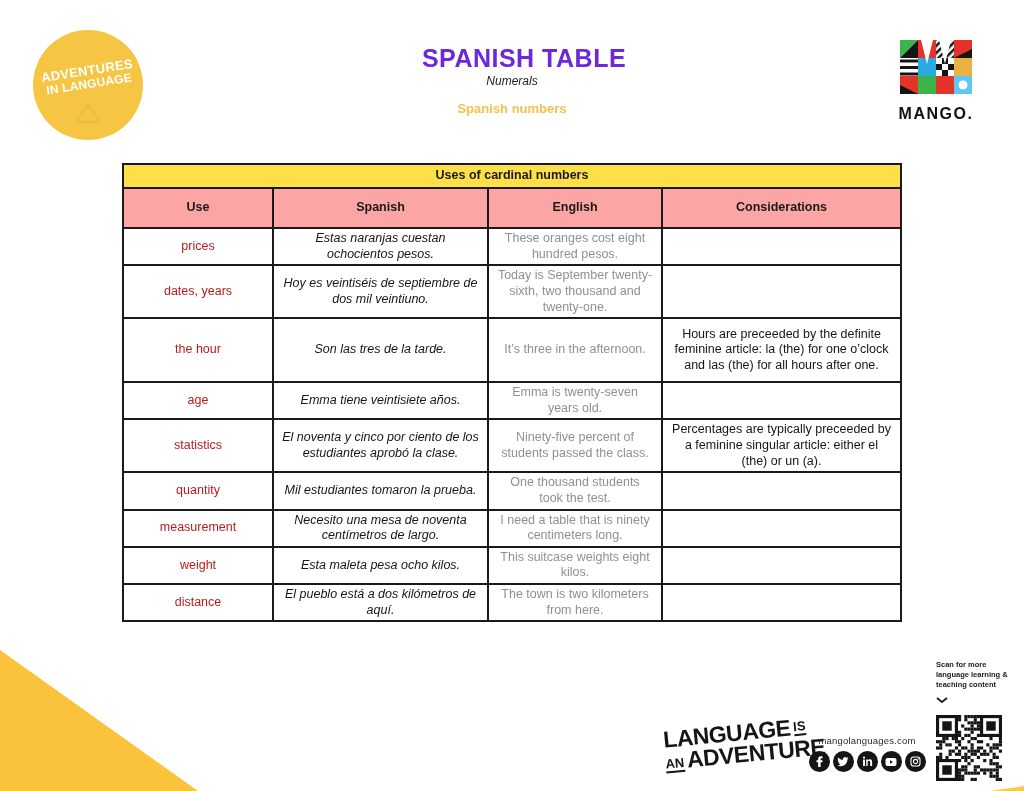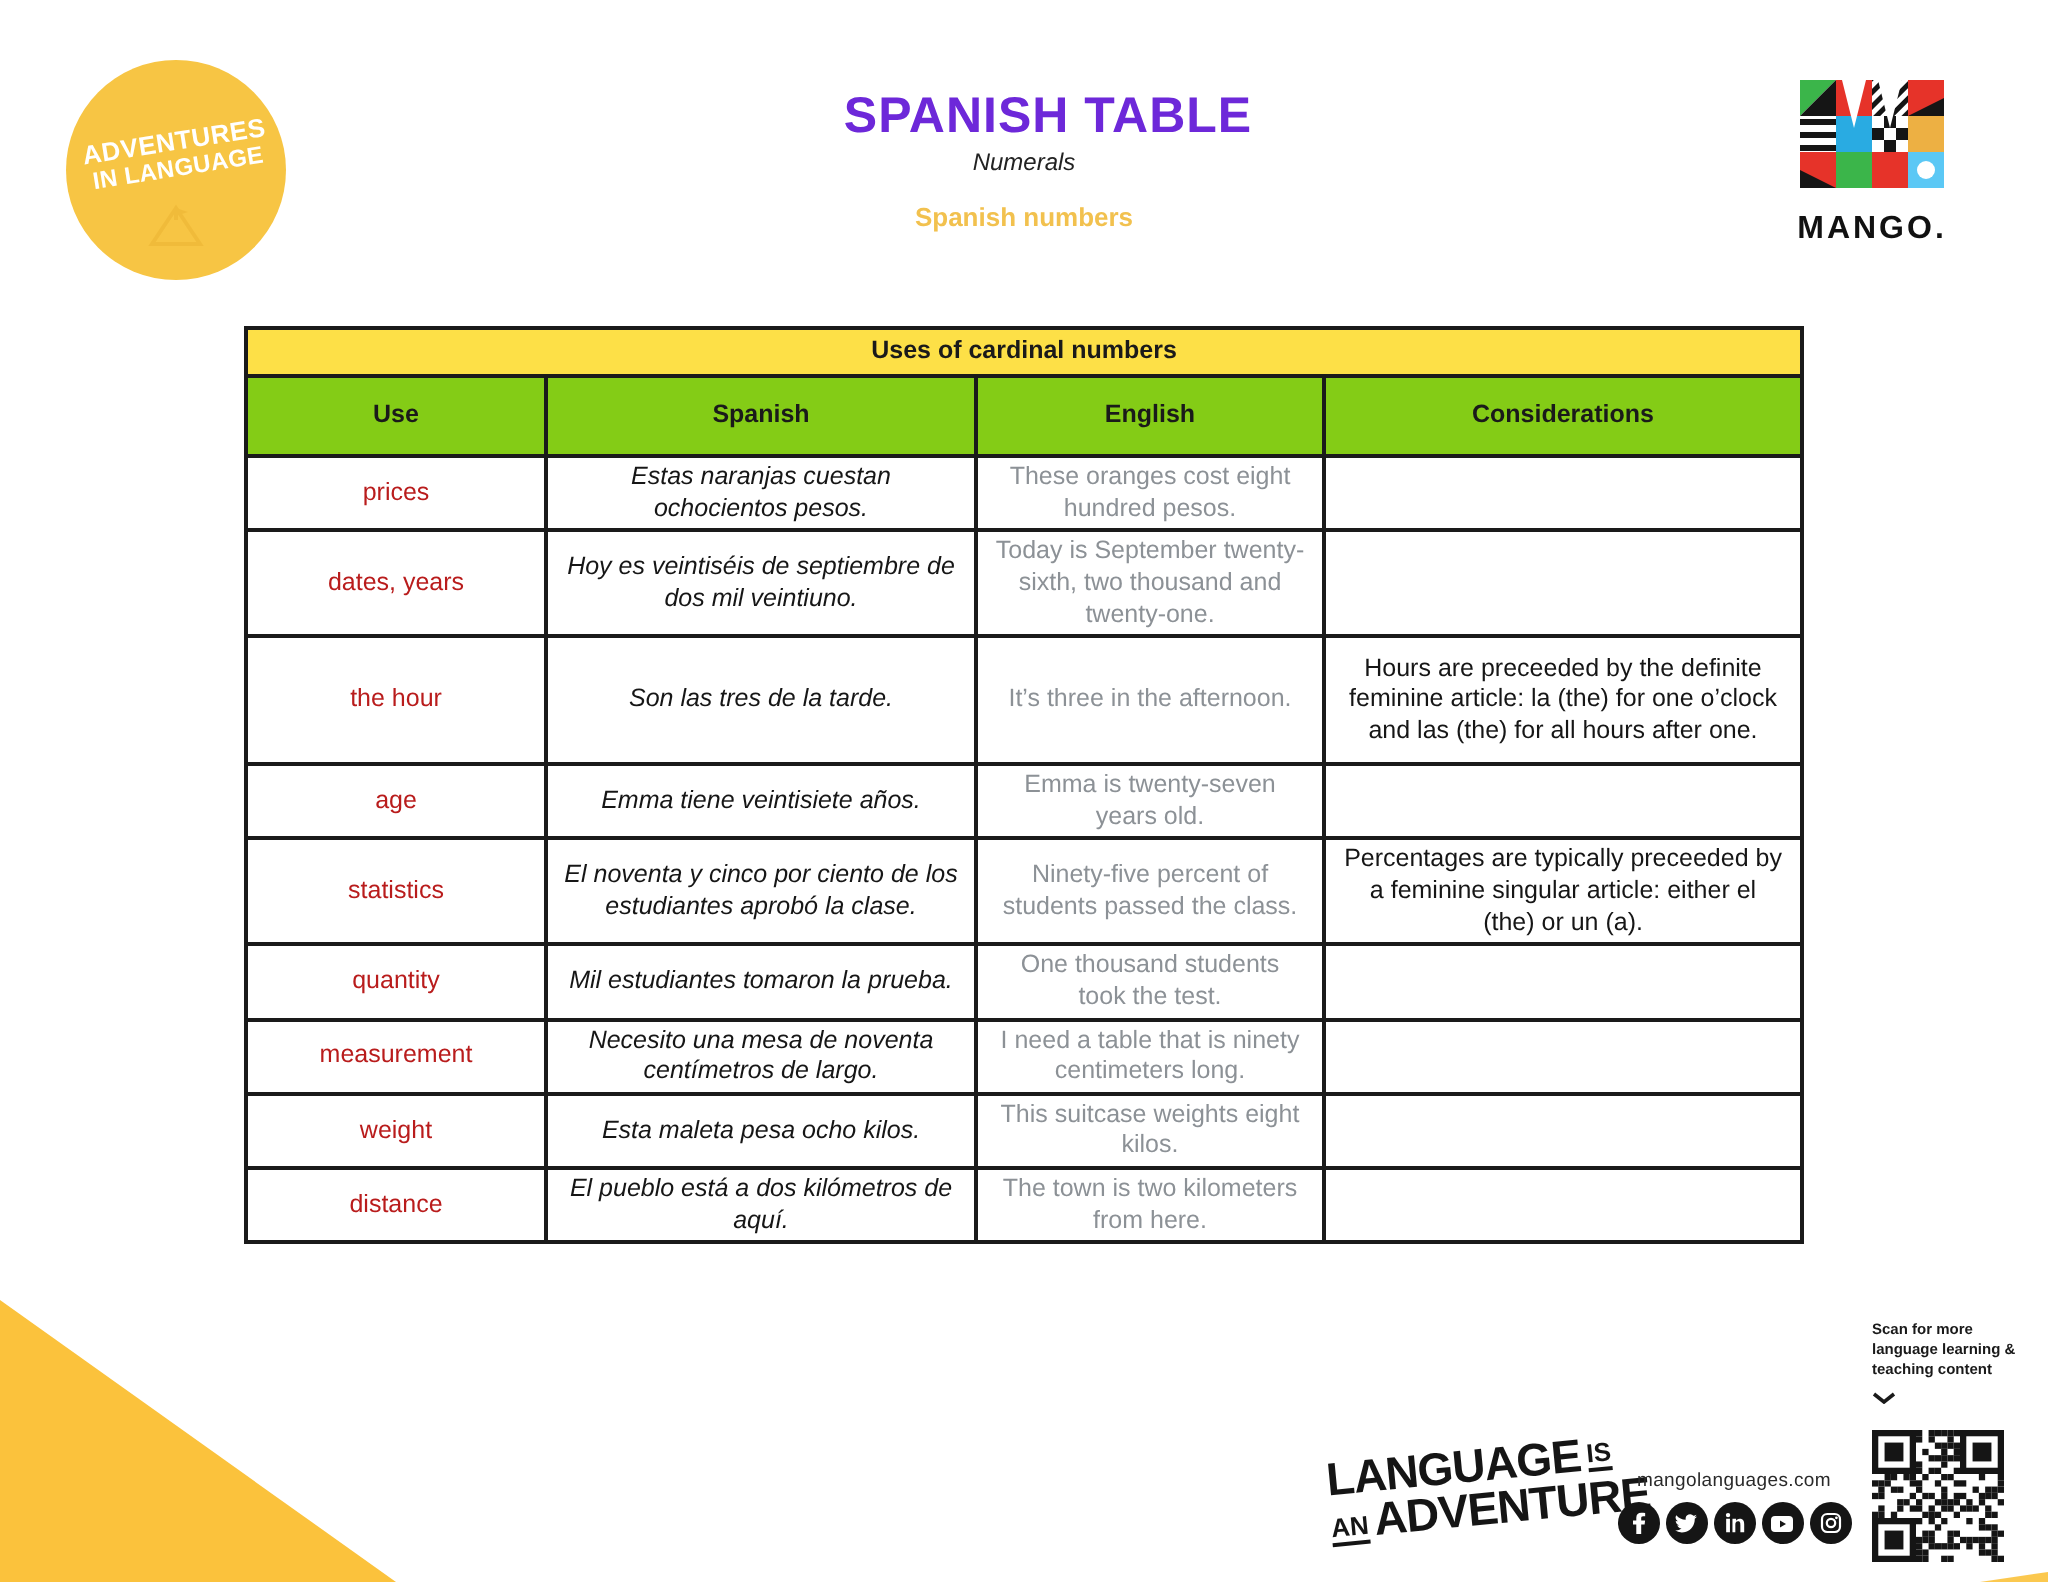--- a/index.html
+++ b/index.html
@@ -26,21 +26,21 @@
   
   .mango{position:absolute;left:891px;top:40px;width:90px;text-align:center;}
   .mango-word{margin-top:5px;font-size:16px;font-weight:800;letter-spacing:1.5px;color:#111;}
 
   
   table.maintbl{position:absolute;left:122px;top:163px;width:778px;border-collapse:collapse;
                 table-layout:fixed;}
   table.maintbl td,table.maintbl th{border:2px solid #1a1a1a;text-align:center;
                 vertical-align:middle;padding:2px 8px;font-size:12.5px;line-height:1.25;}
   .tbl-title{background:#fde047;font-weight:bold;height:18px;font-size:12.5px;}
-  .tbl-head th{background:#84cc16;font-weight:bold;height:34px;}
+  .tbl-head th{background:#fca5a5;font-weight:bold;height:34px;}
   td.c-use{font-weight:normal;color:#b91c1c;}
   td.c-spa{font-style:italic;color:#161616;}
   td.c-eng{color:#8C9196;}
   td.c-con{color:#161616;padding:2px 6px;}
   tr.r0{height:37px;} tr.r1{height:44px;} tr.r2{height:64px;} tr.r3{height:34px;}
   tr.r4{height:46px;} tr.r5{height:36px;} tr.r6{height:35px;} tr.r7{height:36px;}
   tr.r8{height:36px;}
 
   
   .corner-tri{position:absolute;left:0;top:650px;width:198px;height:141px;background:#FBC23C;

